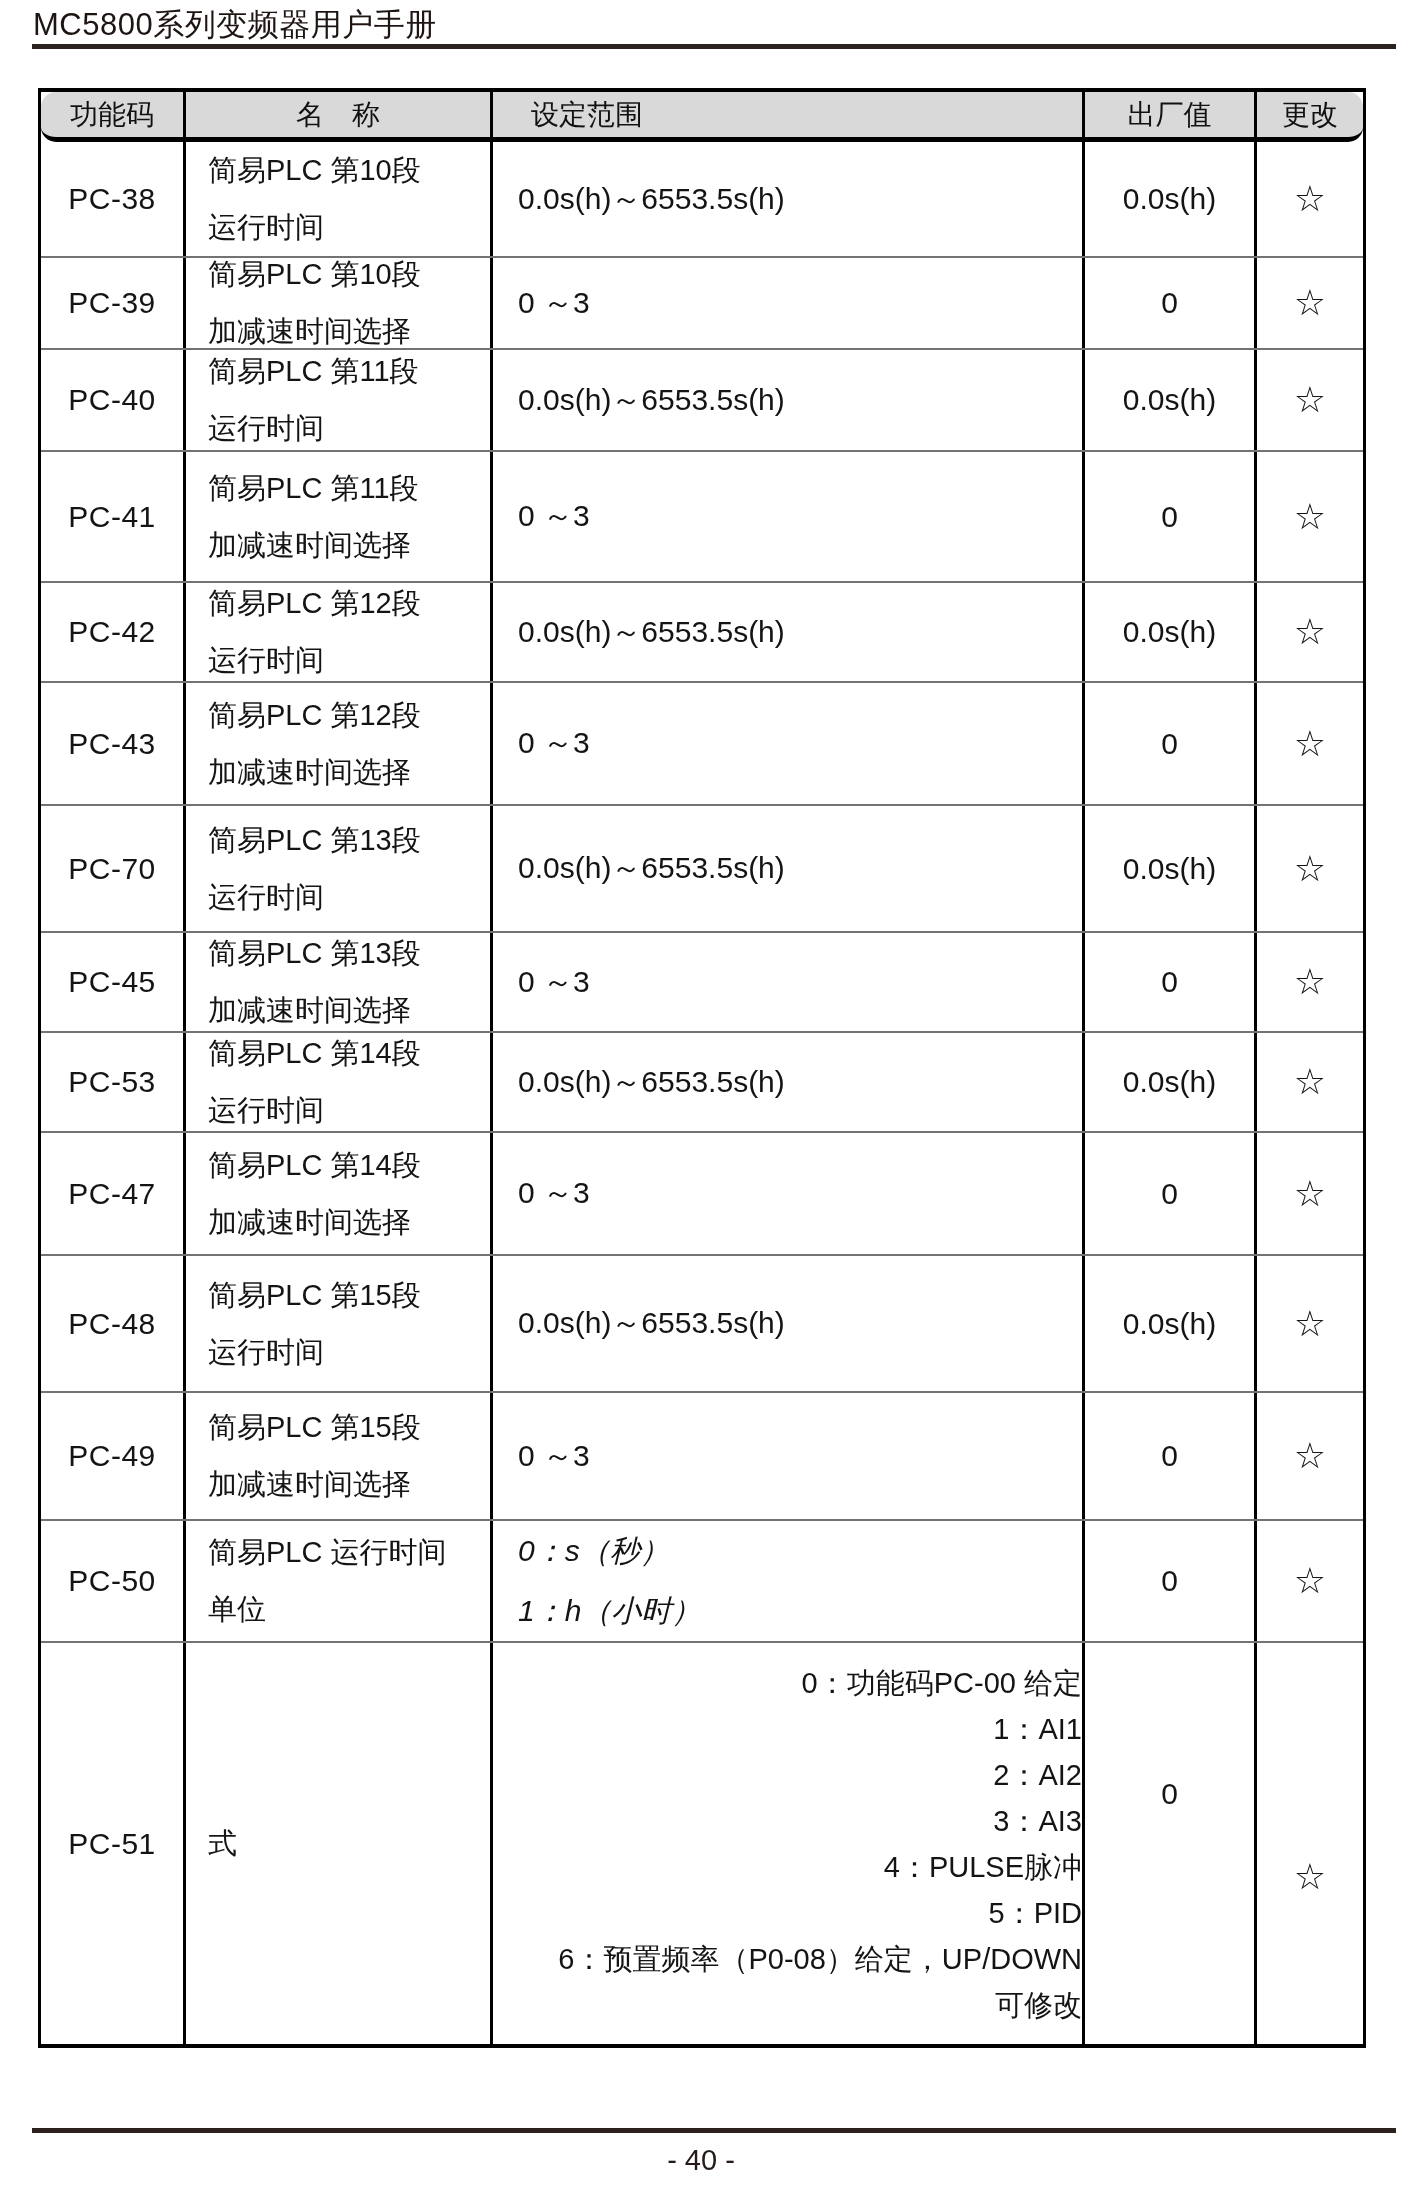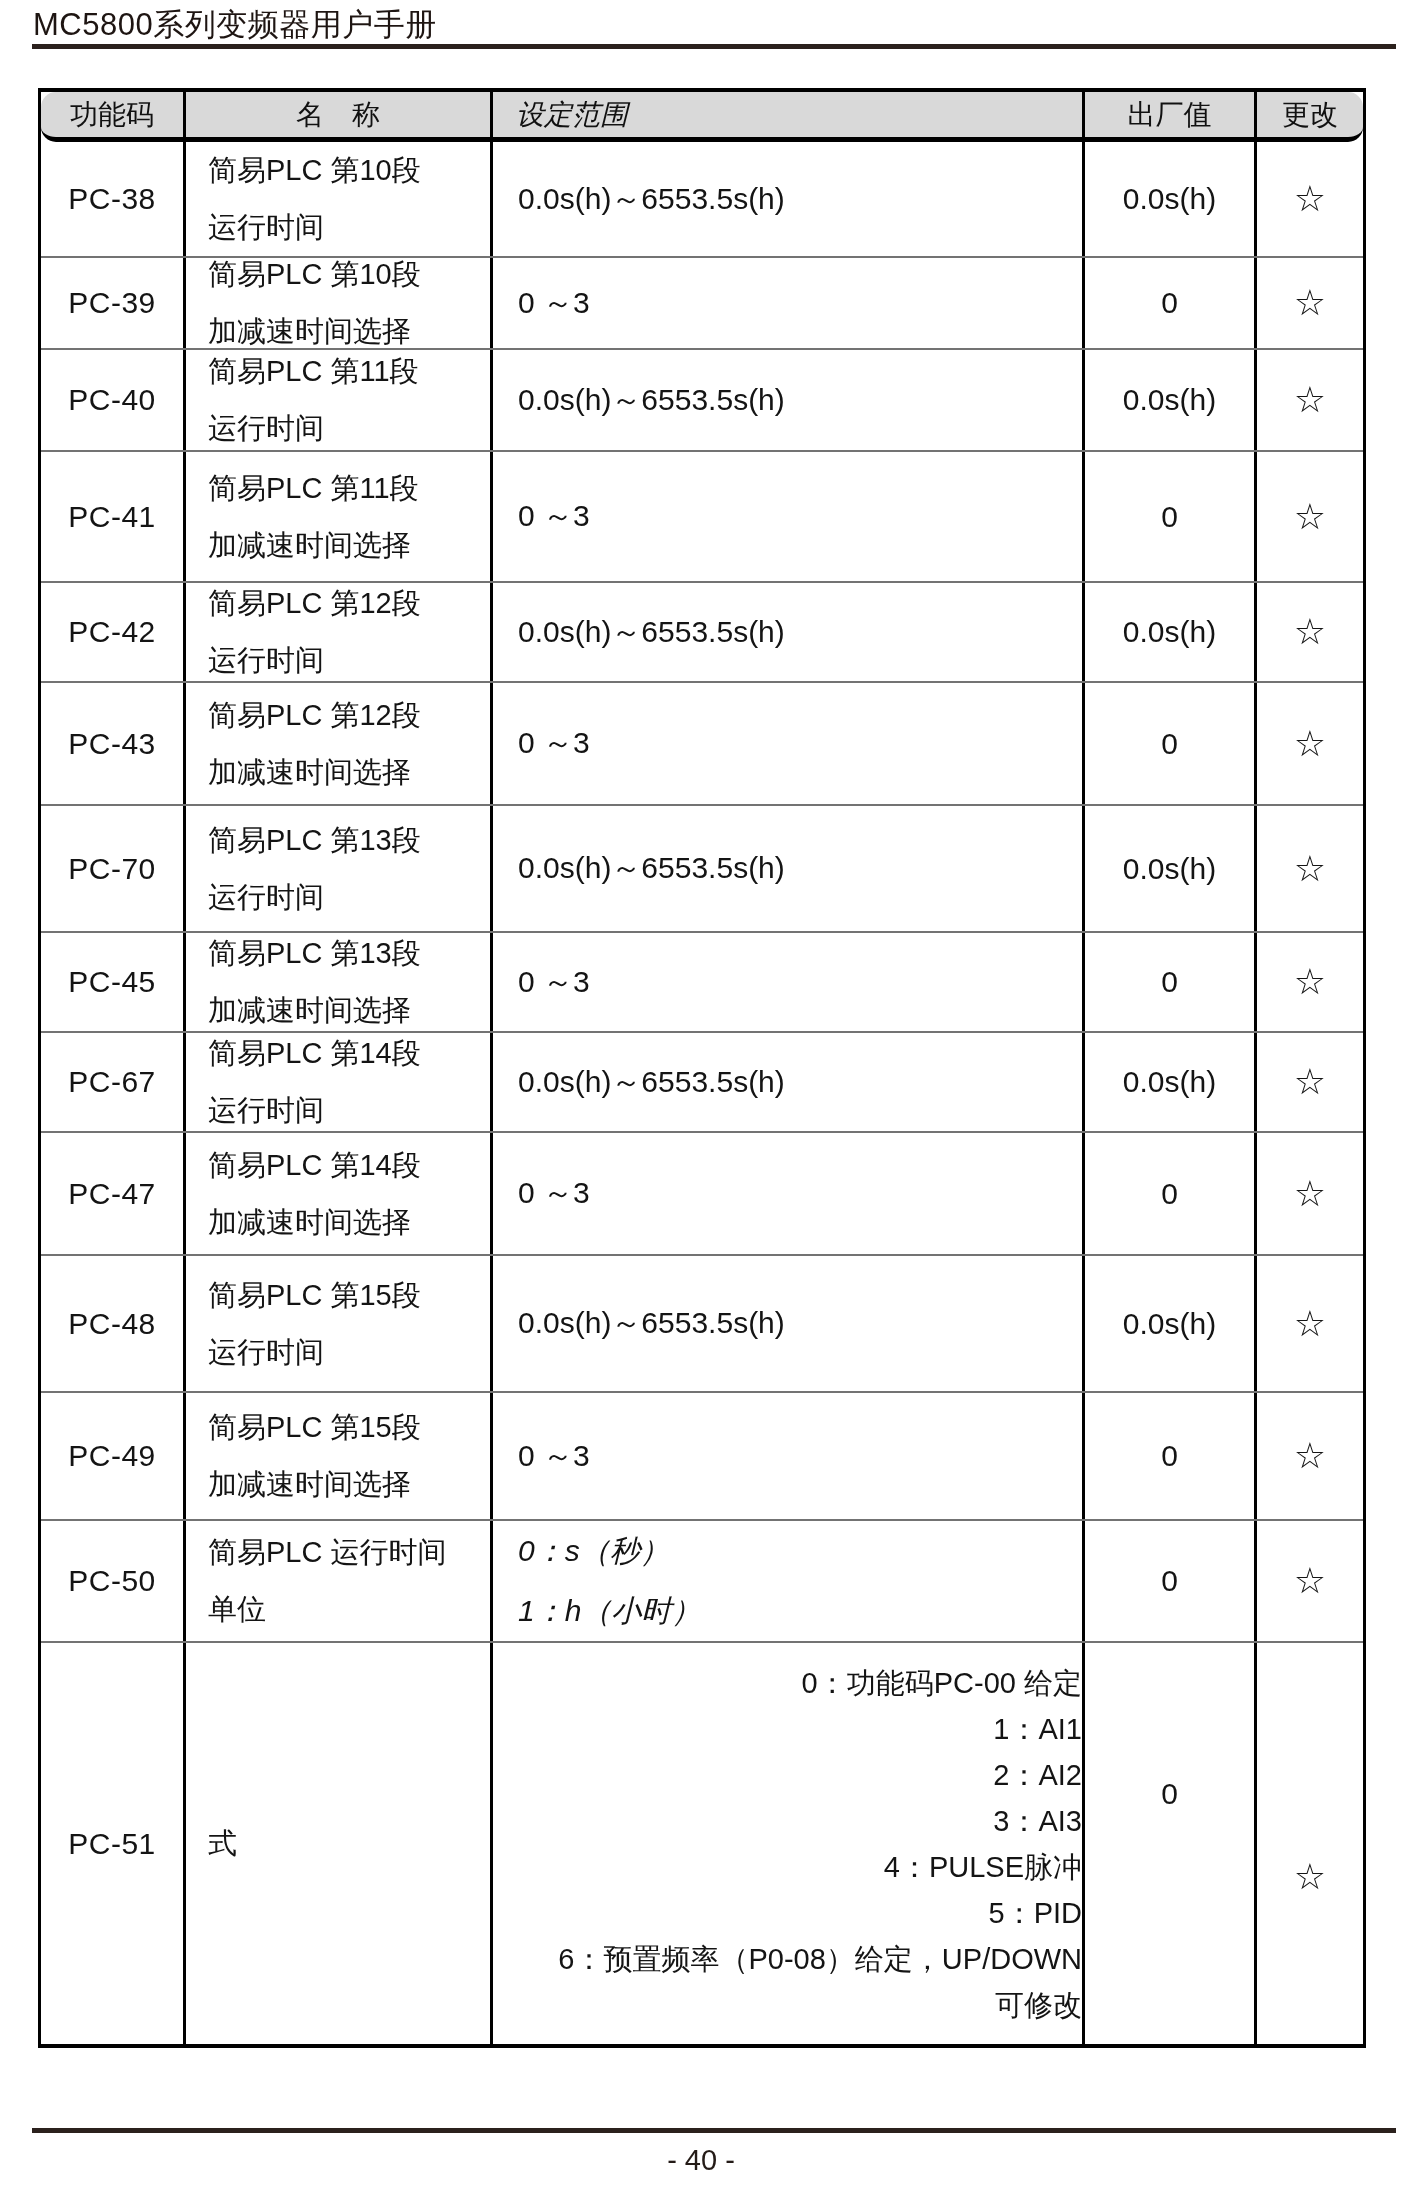--- a/index.html
+++ b/index.html
@@ -56,21 +56,21 @@
     justify-content: center;
     font-size: 30px;
     overflow: hidden;
   }
   .td:last-child, .th:last-child { border-right: none; }
   .th {
     font-size: 28px; color: #111;
     align-items: center; flex-direction: row;
     white-space: pre;
   }
-  .th.h-range { justify-content: flex-start; padding-left: 23px; font-style: italic; }
+  .th.h-range { justify-content: flex-start; padding-left: 38px; }
   .c-code   { align-items: center; letter-spacing: 0.5px; }
   .c-name   { align-items: flex-start; padding-left: 22px; line-height: 57px; font-size: 29px; }
   .c-range  { align-items: flex-start; padding-left: 25px; }
   .c-range span { white-space: nowrap; }
   .c-default { align-items: center; }
   .c-change  { align-items: center; font-size: 36px; }
   .lh60 { line-height: 60px; font-style: italic; }
   .lh46 { line-height: 46px; font-size: 29px; align-items: flex-end; }
   .shift-up   { transform: translateY(-50px); }
   .shift-down { transform: translateY(33px); }
@@ -191,21 +191,21 @@
         <span>加减速时间选择</span>
       </div>
       <div class="td c-range">
         <span>0 ～3</span>
       </div>
       <div class="td c-default">0</div>
       <div class="td c-change">☆</div>
     </div>
 
     <div class="tr" style="height:100px">
-      <div class="td c-code">PC-67</div>
+      <div class="td c-code">PC-53</div>
       <div class="td c-name">
         <span>简易PLC 第14段</span>
         <span>运行时间</span>
       </div>
       <div class="td c-range">
         <span>0.0s(h)～6553.5s(h)</span>
       </div>
       <div class="td c-default">0.0s(h)</div>
       <div class="td c-change">☆</div>
     </div>

